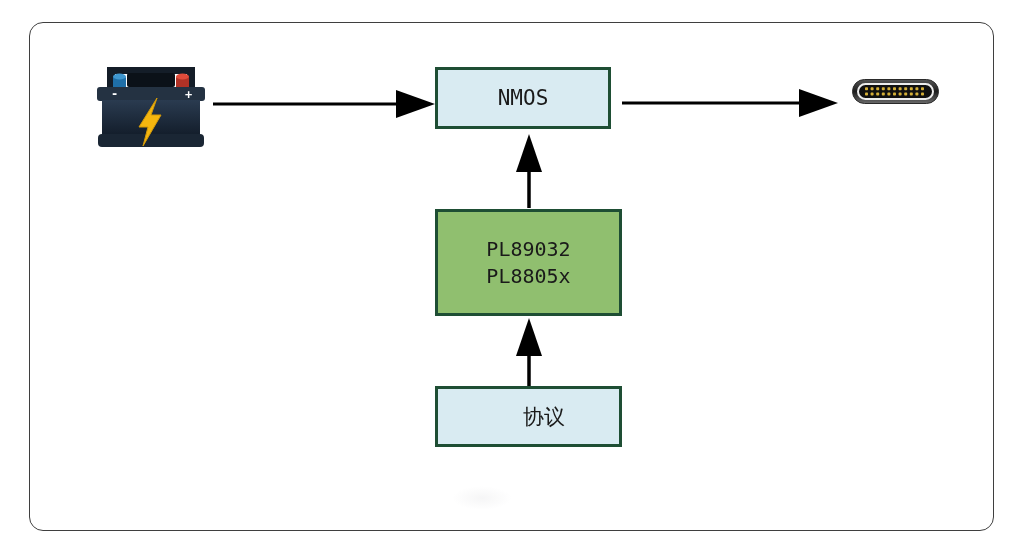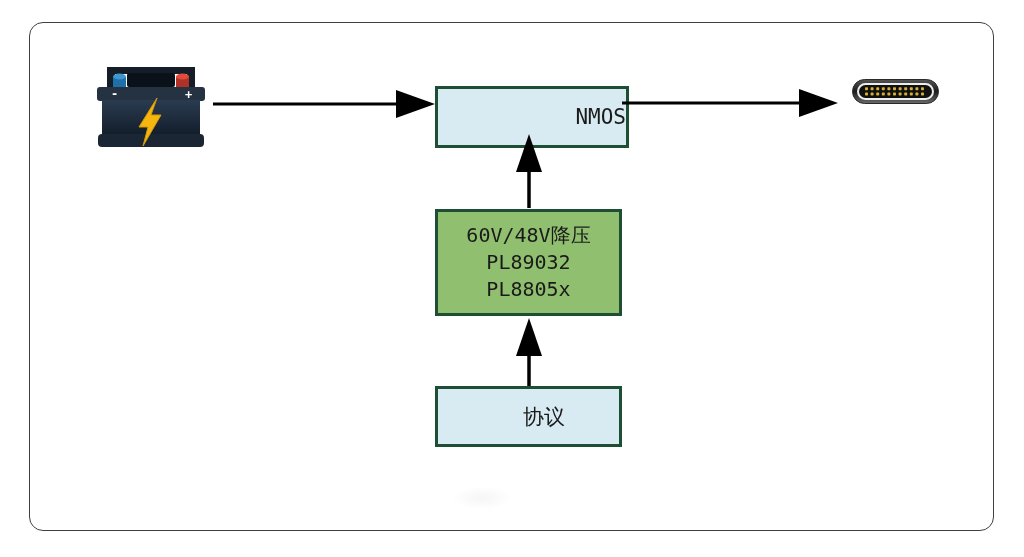--- a/index.html
+++ b/index.html
@@ -20,21 +20,21 @@
     border:1.5px solid var(--frame-border);border-radius:14px;background:var(--canvas-bg);
   }
 
   .node{
     position:absolute;display:flex;flex-direction:column;align-items:center;justify-content:center;
     border:3px solid var(--box-border);text-align:center;
   }
   .node.light{background:var(--light-box-fill);}
   .node.green{background:var(--green-box-fill);}
 
-  .nmos-box{left:435px;top:86px;width:194px;height:62px;font-size:21px;align-items:flex-end;}
+  .nmos-box{left:435px;top:67px;width:176px;height:62px;font-size:21px;}
   .buck-box{left:435px;top:209px;width:187px;height:107px;font-size:20px;line-height:27px;}
   .protocol-box{left:435px;top:386px;width:187px;height:61px;font-size:21px;padding-left:31px;}
 
   .battery{position:absolute;left:97px;top:64px;width:108px;height:86px;}
 
   .typec-wrap{position:absolute;left:845px;top:79px;width:100px;text-align:center;}
   .typec-icon{width:87px;height:25px;display:block;margin:0 auto;}
   .typec-label{display:block;margin-top:2px;font-size:21px;}
 
   .arrow-layer{position:absolute;left:0;top:0;width:1024px;height:557px;pointer-events:none;}
@@ -81,21 +81,20 @@
   <rect x="1" y="70" width="106" height="13" rx="4" fill="#1a2634"></rect>
 
   <polygon points="60,34 42,63 51,63 46,82 64,51 54,51" fill="#f5b60f" stroke="#d49a08" stroke-width="1"></polygon>
 </svg>
 
 <div class="node light nmos-box">
   <span>NMOS</span>
 </div>
 
 <div class="node green buck-box">
-  <span>60V/48V降压</span>
   <span>PL89032</span>
   <span>PL8805x</span>
 </div>
 
 <div class="node light protocol-box">
   <span>协议</span>
 </div>
 
 <div class="typec-wrap">
   <svg class="typec-icon" viewBox="0 0 87 25" aria-hidden="true">

